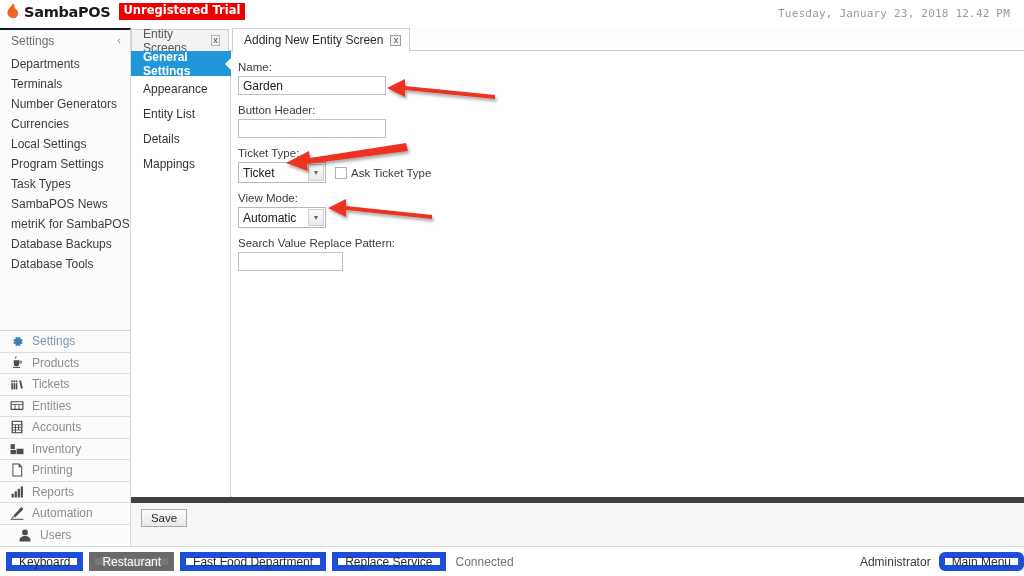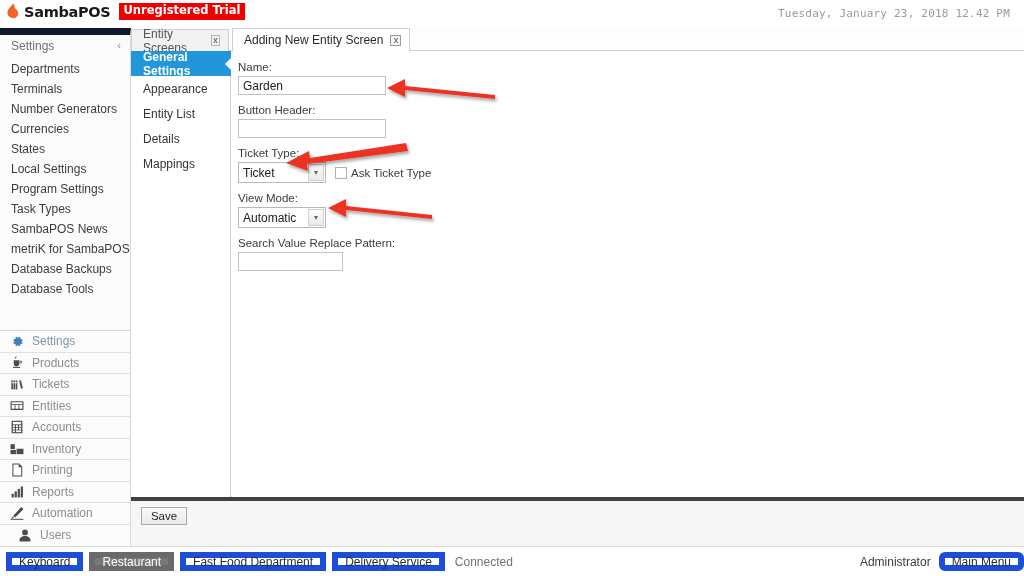--- a/index.html
+++ b/index.html
@@ -56,21 +56,21 @@
     color: #9a9a9a;
     letter-spacing: 0.2px;
   }
 
   
   #sidebar {
     position: absolute; left: 0; top: 28px;
     width: 131px; height: 518px;
     background: #fbfbfb;
     border-right: 1px solid #d9d9d9;
-    border-top: 7px solid #0f172a;
+    border-top: 2px solid #0f172a;
   }
   #sidebar-head {
     position: relative;
     height: 24px;
     padding: 4px 8px 0 11px;
     color: #6e6e6e;
     font-size: 12px;
   }
   #sidebar-head .collapse {
     position: absolute; right: 9px; top: 4px;
@@ -248,21 +248,21 @@
     margin: 0 4px 0 9px;
     cursor: pointer;
   }
   .chk-label { font-size: 11.5px; color: #3a3a3a; }
 
   
   #savebar {
     position: absolute; left: 0; top: 446px;
     width: 893px; height: 49px;
     background: #f6f6f6;
-    border-top: 4px solid #404040;
+    border-top: 6px solid #404040;
   }
   #save-button {
     position: absolute; left: 10px; top: 6px;
     width: 46px; height: 18px;
     background: linear-gradient(#fafafa, #e8e8e8);
     border: 1px solid #a9a9a9;
     font-size: 11.5px;
     color: #1f1f1f;
     display: flex; align-items: center; justify-content: center;
     cursor: pointer;
@@ -332,21 +332,20 @@
   <div id="sidebar">
     <div id="sidebar-head">
       <span>Settings</span>
       <span class="collapse">‹</span>
     </div>
     <div id="sidebar-links">
         <div class="side-link">Departments</div>
         <div class="side-link">Terminals</div>
         <div class="side-link">Number Generators</div>
         <div class="side-link">Currencies</div>
-        <div class="side-link">States</div>
         <div class="side-link">Local Settings</div>
         <div class="side-link">Program Settings</div>
         <div class="side-link">Task Types</div>
         <div class="side-link">SambaPOS News</div>
         <div class="side-link">metriK for SambaPOS</div>
         <div class="side-link">Database Backups</div>
         <div class="side-link">Database Tools</div>
       </div>
 
     <div id="sidebar-modules">
@@ -565,21 +564,21 @@
     <g filter="url(#sh3)">
       <path d="M108,20 L22,11 L22,4 L4,13 L22,22 L22,15 L108,24 Z" fill="#ee3124"></path>
     </g>
   </svg>
 
   <div id="statusbar">
     <div id="status-buttons" style="display:flex;align-items:center;">
         <div class="sbtn">Keyboard</div>
         <div class="sbtn dark">Restaurant</div>
         <div class="sbtn">Fast Food Department</div>
-        <div class="sbtn">Delivery Service</div>
+        <div class="sbtn">Replace Service</div>
       </div>
     <div class="status-note">Connected</div>
     <div class="sb-right">
       <span class="sb-user">Administrator</span>
       <span class="sbtn" style="margin-left:0;border-radius:6px;">Main Menu</span>
     </div>
   </div>
 
 </div>
 

